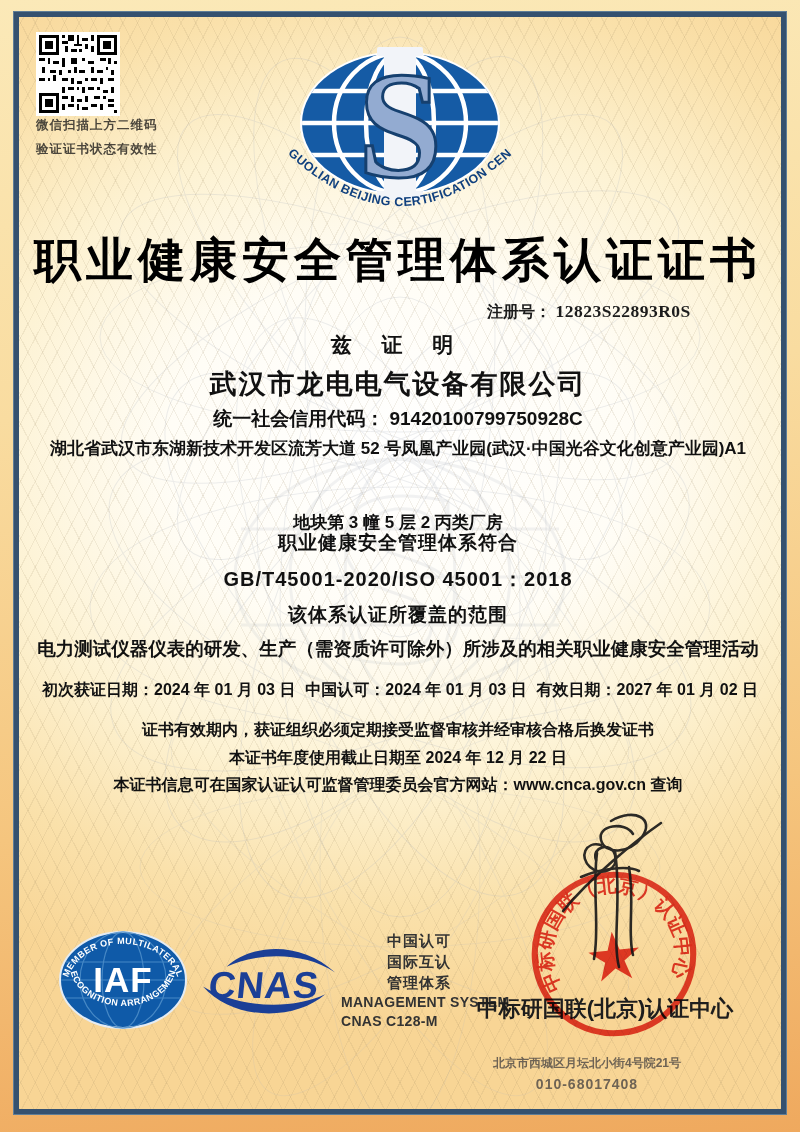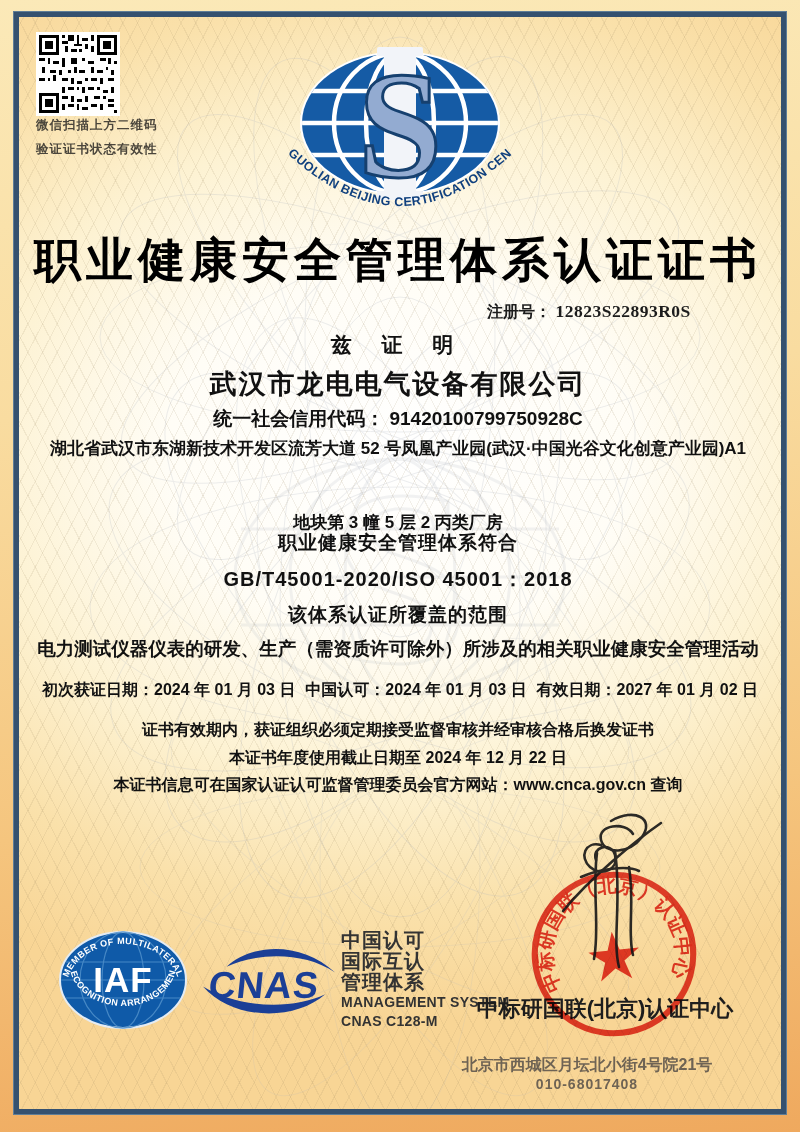--- a/index.html
+++ b/index.html
@@ -51,24 +51,24 @@
   .note { font-size:16px; font-weight:800; }
   .note1 { top:703px; } .note2 { top:731px; } .note3 { top:758px; }
 
   .sig-wrap { position:absolute; left:520px; top:790px; width:150px; height:165px; z-index:5; }
   .stamp-wrap { position:absolute; left:506px; top:848px; width:178px; height:178px; z-index:4; mix-blend-mode:multiply; opacity:.95; }
   .org-name { position:absolute; left:420px; right:10px; top:977px; text-align:center; font-size:22px; font-weight:700; color:#1d1d1d; z-index:3; white-space:nowrap; }
 
   .iaf-wrap { position:absolute; left:39px; top:912px; width:130px; height:102px; }
   .cnas-wrap { position:absolute; left:176px; top:920px; width:148px; height:84px; }
   .cnas-text { position:absolute; left:322px; top:913px; color:#333; z-index:2; }
-  .cnas-text .cn { font-size:20px; font-weight:800; line-height:21px; letter-spacing:1px; }
+  .cnas-text .cn { font-size:15px; font-weight:800; line-height:21px; letter-spacing:1px;margin-left:46px; }
   .cnas-text .en { font-size:14px; font-weight:700; line-height:19px; letter-spacing:.3px; }
 
-  .issuer-addr { position:absolute; left:420px; right:46px; top:1038px; text-align:center; font-size:16px; font-weight:700; color:#6e6354; }
+  .issuer-addr { position:absolute; left:420px; right:46px; top:1038px; text-align:center; font-size:12px; font-weight:700; color:#6e6354; }
   .issuer-phone { position:absolute; left:420px; right:46px; top:1059px; text-align:center; font-size:14px; font-weight:700; color:#6e6354; letter-spacing:1px; }
 
   .guilloche { position:absolute; inset:0; pointer-events:none; }
 </style>
 </head>
 <body>
 
 <div class="frame">
   <div class="content">
 

